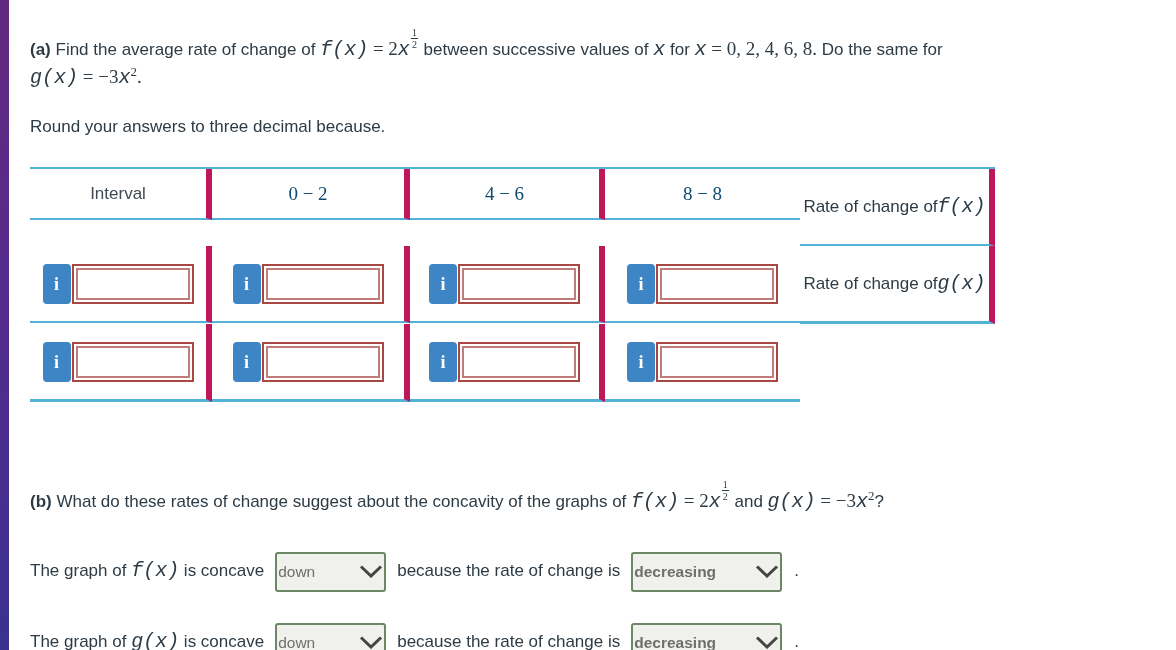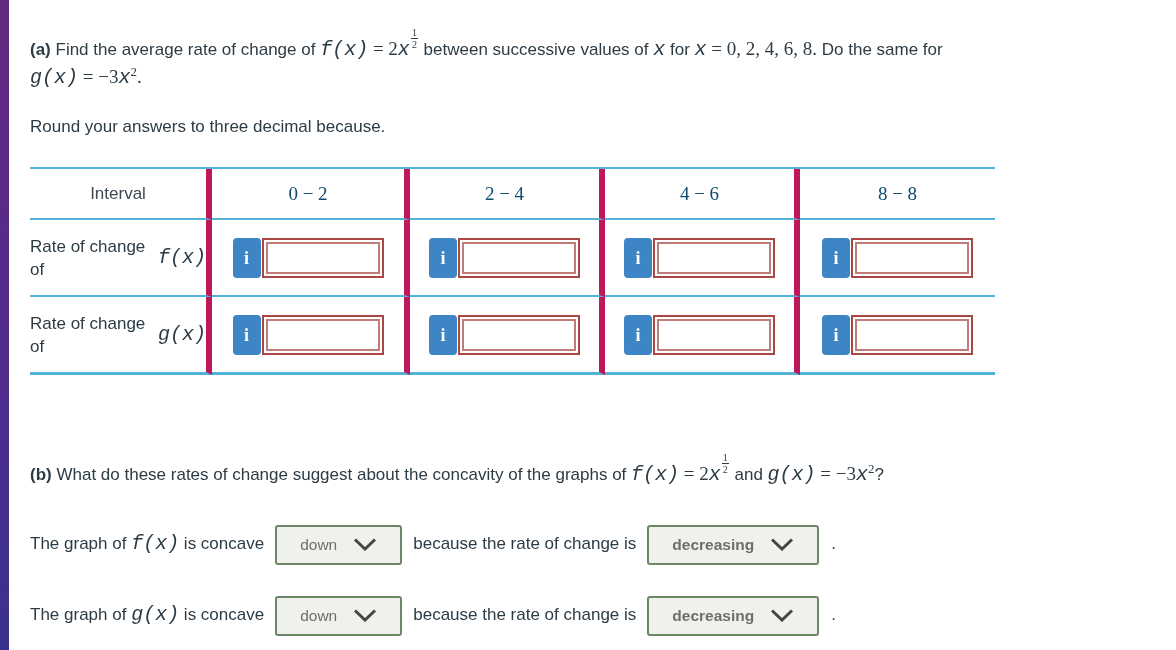--- a/index.html
+++ b/index.html
@@ -39,21 +39,21 @@
   .iglyph{color:#ffffff;font-family:"Liberation Serif",serif;font-weight:bold;font-size:18px;line-height:1;}
   .ibox{margin-left:1px;border:2px solid #a84743;padding:2px;background:#fff;display:flex;}
   .ibox input{width:114px;height:32px;border:2px solid #c07c79;margin:0;padding:0 4px;
     box-sizing:border-box;outline:none;font-family:"Liberation Sans",sans-serif;font-size:15px;color:#2d3b45;}
 
   .qb{margin-top:78px;line-height:30px;}
   .statement{margin-top:34px;height:40px;line-height:40px;white-space:nowrap;}
   .statement + .statement{margin-top:31px;}
   .dropdown{display:inline-flex;align-items:center;justify-content:space-between;vertical-align:middle;
     height:40px;box-sizing:border-box;background:#f0f1ec;border:2px solid #6b8765;border-radius:3px;
-    padding:0 23px;margin:0 11px;cursor:pointer;color:#6e6e6e;font-size:15.5px;line-height:normal;}
+    padding:0 1px;margin:0 11px;cursor:pointer;color:#6e6e6e;font-size:15.5px;line-height:normal;}
   .dropdown.small{min-width:111px;}
   .dropdown.large{min-width:151px;font-weight:bold;}
   .chev{margin-left:16px;display:block;flex:none;}
   .period{margin-left:1px;}
 </style>
 </head>
 <body>
 
 <div class="accent-bar"></div>
 
@@ -62,21 +62,20 @@
   <div class="qline">
     <span class="qlabel">(a)</span><span> Find the average rate of change of </span><span class="math">f(x)</span><span class="mathup"> = 2</span><span class="math">x</span><span class="supfrac"><span class="num">1</span><span class="den">2</span></span><span> between successive values of </span><span class="math">x</span><span> for </span><span class="math">x</span><span class="mathup"> = 0, 2, 4, 6, 8.</span><span> Do the same for </span><span class="math">g(x)</span><span class="mathup"> = −3</span><span class="math">x</span><sup class="exp">2</sup><span class="mathup">.</span>
   </div>
 
   <div class="round-note">Round your answers to three decimal because.</div>
 
   <div class="rate-table">
 
     <div class="cell hrow cr interval-label">Interval</div>
     <div class="cell hrow cr range mathup">0 − 2</div>
-    <div class="cell hrow cr range mathup">2 − 4</div>
     <div class="cell hrow cr range mathup">4 − 6</div>
     <div class="cell hrow range mathup">8 − 8</div>
 
     <div class="cell brow cr rowlabel">
       <span>Rate of change of</span>
       <span class="math">f(x)</span>
     </div>
     <div class="cell brow cr">
       <div class="igroup">
         <button class="ibtn">

